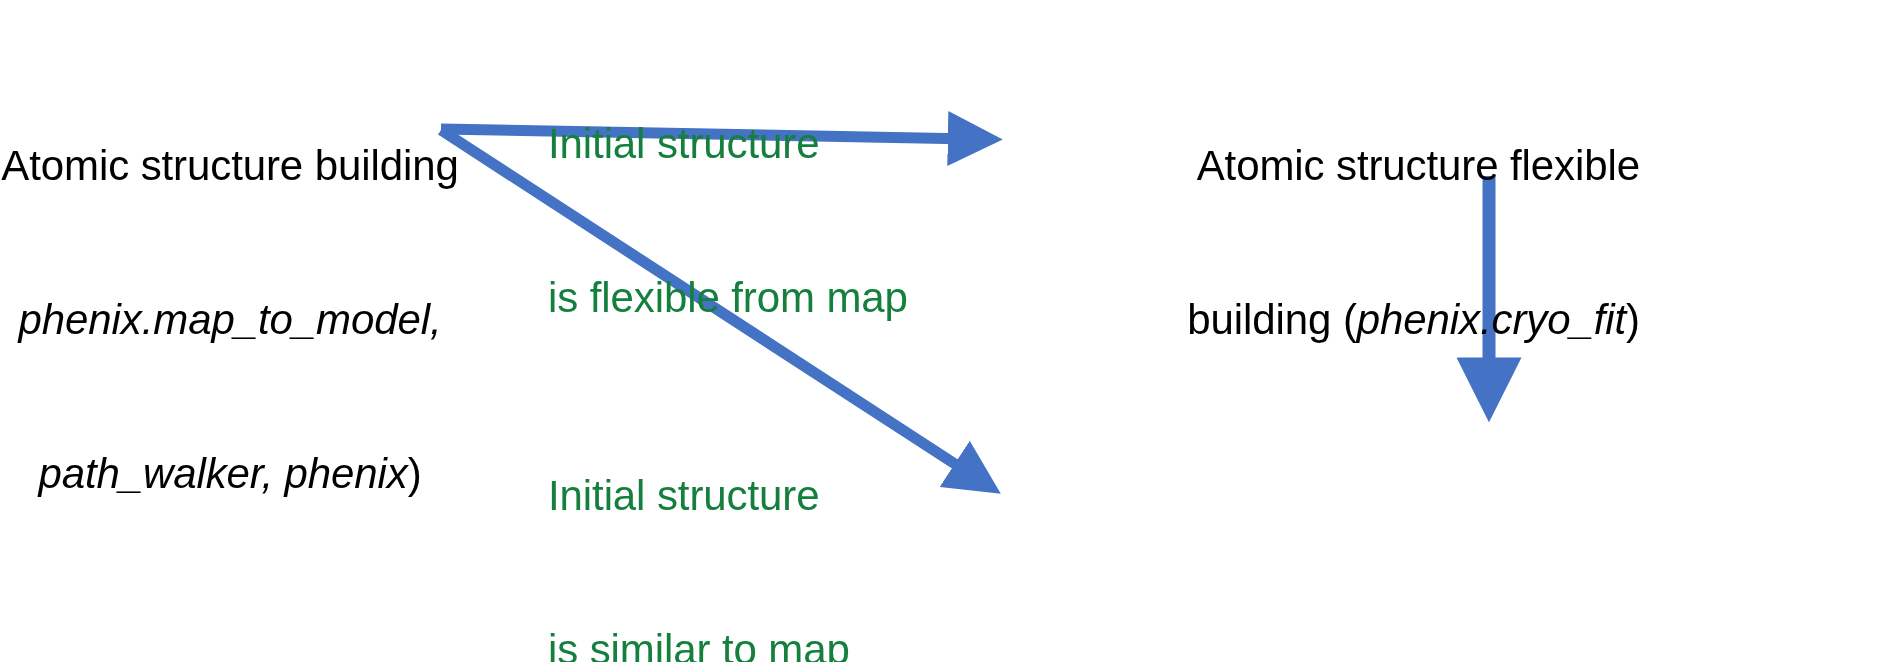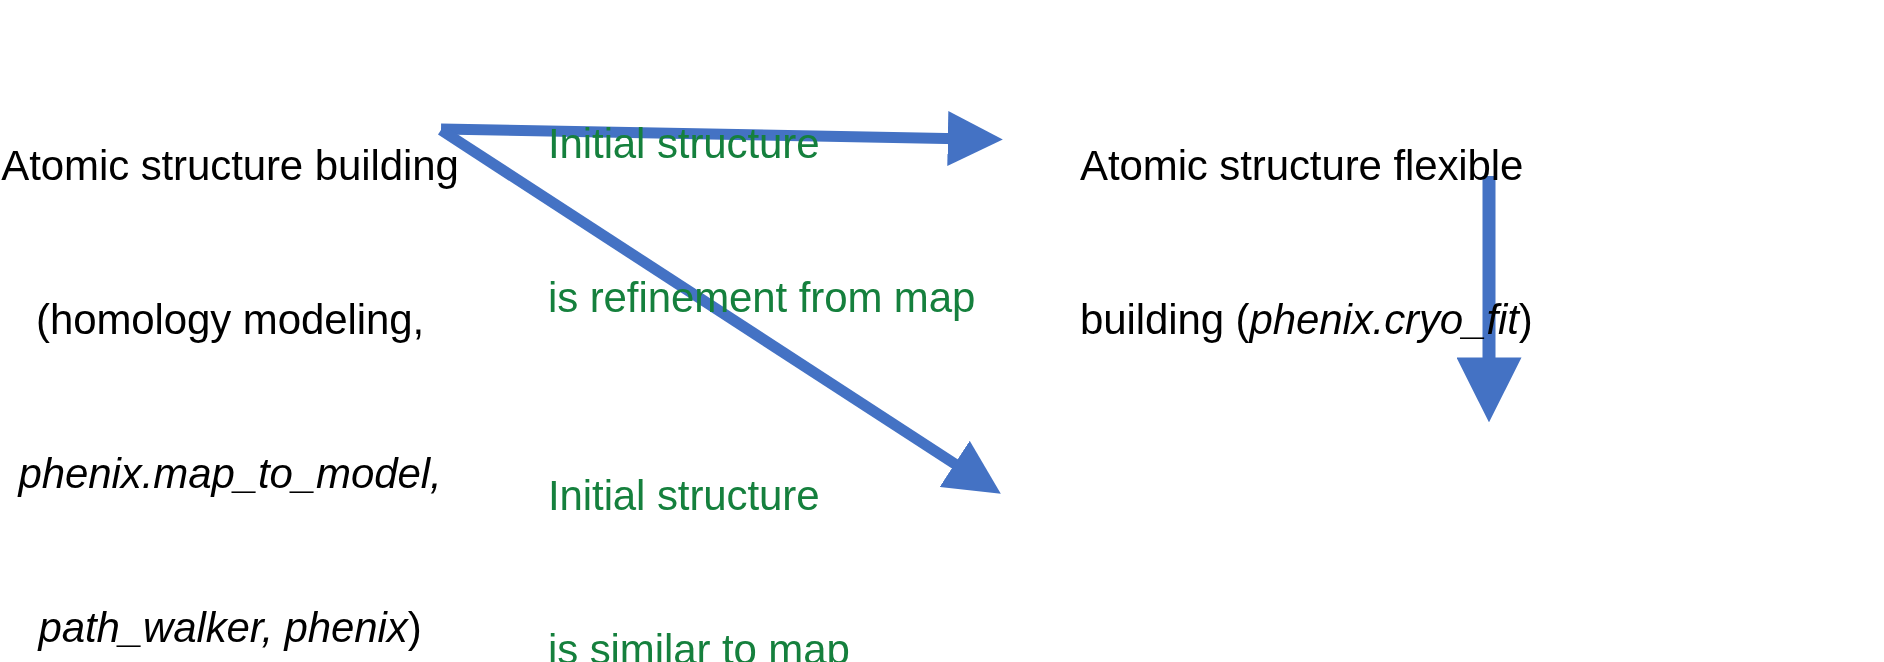--- a/index.html
+++ b/index.html
@@ -42,21 +42,21 @@
   #node-building {
     left: 0px;
     top: 22px;
     width: 460px;
     text-align: center;
   }
   #node-flexible-fitting {
     left: 1080px;
     top: 22px;
     width: 560px;
-    text-align: left;
+    text-align: right;
   }
   #node-refinement {
     left: 1062px;
     top: 550px;
     width: 822px;
     text-align: center;
   }
   #label-different {
     left: 548px;
     top: 0px;
@@ -99,28 +99,27 @@
 
     <line x1="441" y1="113" x2="972" y2="123" stroke="#4472c4" stroke-width="11" marker-end="url(#head-right)"></line>
 
     <line x1="441" y1="114" x2="975" y2="461" stroke="#4472c4" stroke-width="11" marker-end="url(#head-diag)"></line>
 
     <line x1="1489" y1="160" x2="1489" y2="370" stroke="#4472c4" stroke-width="13" marker-end="url(#head-down)"></line>
   </svg>
 
   <div class="node-text" id="node-building">
     <div>Atomic structure building</div>
-    <div>(homology modeling,</div>
     <div class="ital">phenix.map_to_model,</div>
     <div><span class="ital">path_walker, phenix</span><span>)</span></div>
   </div>
 
   <div class="edge-label" id="label-different">
     <div>Initial structure</div>
-    <div>is refinement from map</div>
+    <div>is flexible from map</div>
   </div>
 
   <div class="edge-label" id="label-similar">
     <div>Initial structure</div>
     <div>is similar to map</div>
   </div>
 
   <div class="node-text" id="node-flexible-fitting">
     <div>Atomic structure flexible</div>
     <div><span>building (</span><span class="ital">phenix.cryo_fit</span><span>)</span></div>

